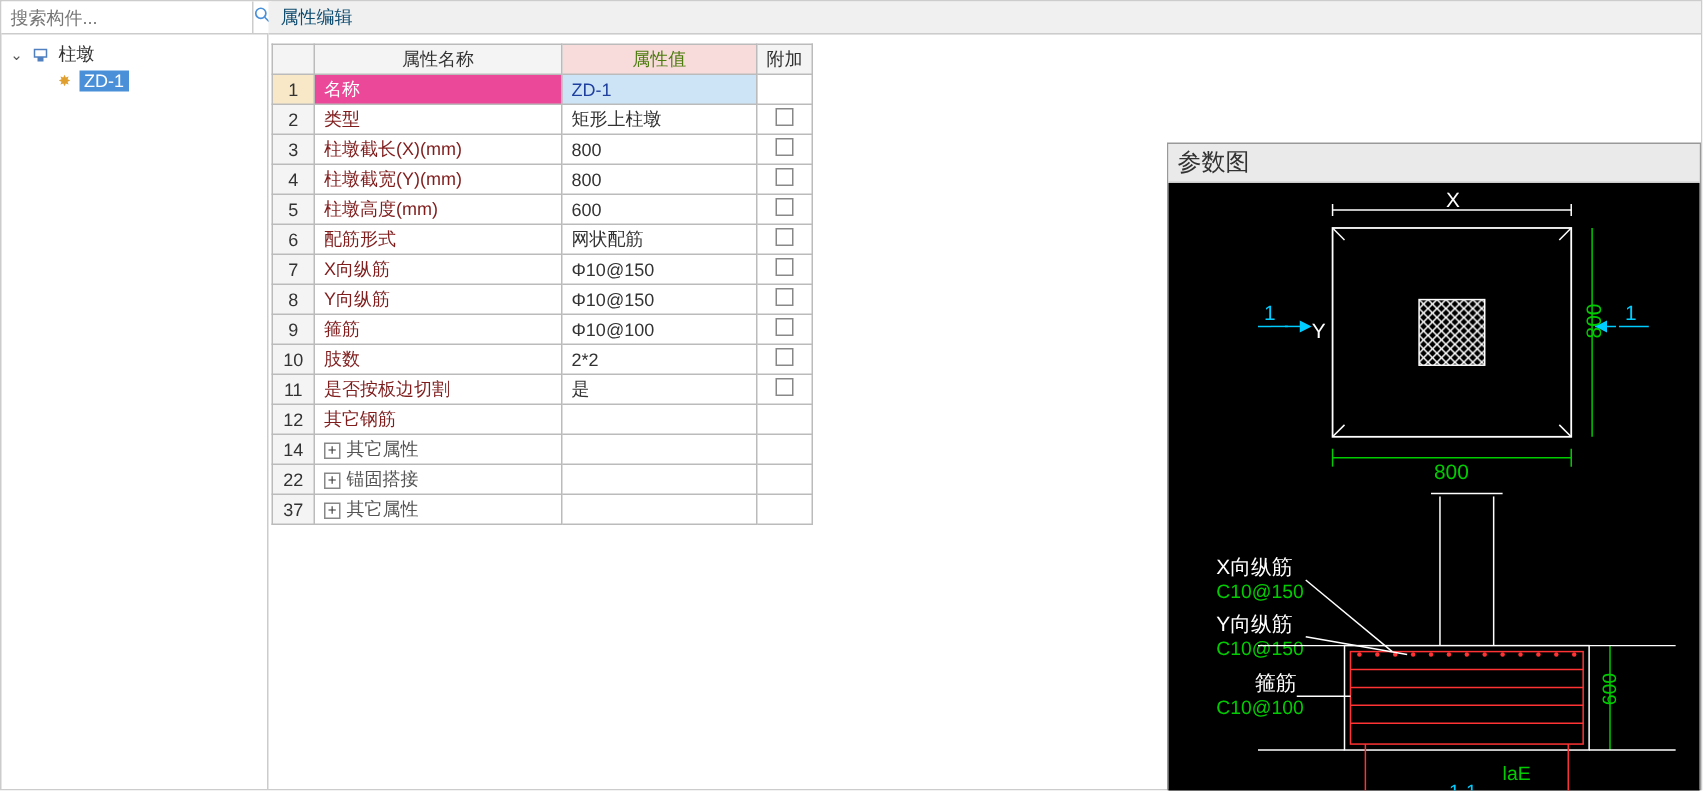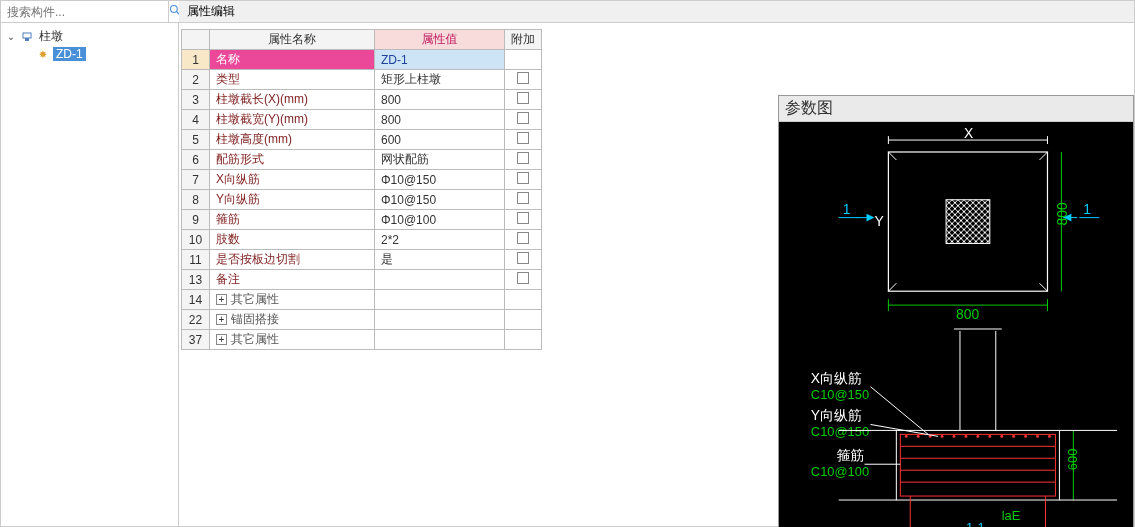--- a/index.html
+++ b/index.html
@@ -17,26 +17,26 @@
 .tree-toggle { width: 12px; text-align: center; color: #555; cursor: pointer; font-size: 10px; }
 .tree-icon { width: 14px; height: 14px; margin: 0 3px; display: inline-flex; align-items: center; justify-content: center; }
 .icon-pier svg { width: 12px; height: 12px; }
 .icon-sun { color: #e0a030; font-size: 10px; }
 .tree-label { padding: 0 2px; }
 .tree-label.selected { background: #4a90d9; color: #fff; padding: 0 3px; }
 .tree-child { margin-left: 28px; }
 
 
 .main { flex: 1; display: flex; flex-direction: column; position: relative; }
-.panel-title { font-size: 12px; padding: 2px 8px; color: #000000; background: #f0f0f0; border-bottom: 1px solid #ccc; }
+.panel-title { font-size: 12px; padding: 2px 8px; color: #0c4a6e; background: #f0f0f0; border-bottom: 1px solid #ccc; }
 .grid-wrap { padding: 6px 0 0 2px; }
 .grid { border-collapse: collapse; background: #fff; }
 .grid th, .grid td { border: 1px solid #bbb; padding: 1px 6px; height: 18px; font-size: 12px; text-align: left; white-space: nowrap; }
 .grid th { background: #f4f4f4; font-weight: normal; text-align: center; }
-.grid th.val-hdr { background: #f8dcdc; color: #be185d; }
+.grid th.val-hdr { background: #f8dcdc; color: #4d7c0f; }
 .grid .rownum { width: 28px; text-align: center; background: #f4f4f4; color: #333; }
 .grid .rownum.sel { background: #f8e8c8; }
 .grid .name-col { width: 165px; color: #7f1d1d; }
 .grid .name-col.group { color: #555; }
 .grid .val-col { width: 130px; color: #333; }
 .grid .addon-col { width: 32px; text-align: center; }
 .grid tr.sel .name-col { background: #ec4899; color: #fff; }
 .grid tr.sel .val-col { background: #cde4f7; color: #2040a0; }
 .grid .expand { display: inline-block; width: 11px; height: 11px; border: 1px solid #888; text-align: center; line-height: 9px; font-size: 10px; margin-right: 4px; background: #fff; color: #333; cursor: pointer; }
 .chk { display: inline-block; width: 12px; height: 12px; border: 1px solid #888; background: #fff; }
@@ -155,24 +155,24 @@
               <td class="val-col">2*2</td>
               <td class="addon-col"><span class="chk"></span></td>
             </tr>
             <tr>
               <td class="rownum">11</td>
               <td class="name-col"><span>是否按板边切割</span></td>
               <td class="val-col">是</td>
               <td class="addon-col"><span class="chk"></span></td>
             </tr>
             <tr>
-              <td class="rownum">13</td>
-              <td class="name-col"><span>备注</span></td>
+              <td class="rownum">12</td>
+              <td class="name-col"><span>其它钢筋</span></td>
               <td class="val-col"></td>
-              <td class="addon-col"><span class="chk"></span></td>
+              <td class="addon-col"></td>
             </tr>
             <tr>
               <td class="rownum">14</td>
               <td class="name-col group"><span class="expand">+</span><span>其它属性</span></td>
               <td class="val-col"></td>
               <td class="addon-col"></td>
             </tr>
             <tr>
               <td class="rownum">22</td>
               <td class="name-col group"><span class="expand">+</span><span>锚固搭接</span></td>

